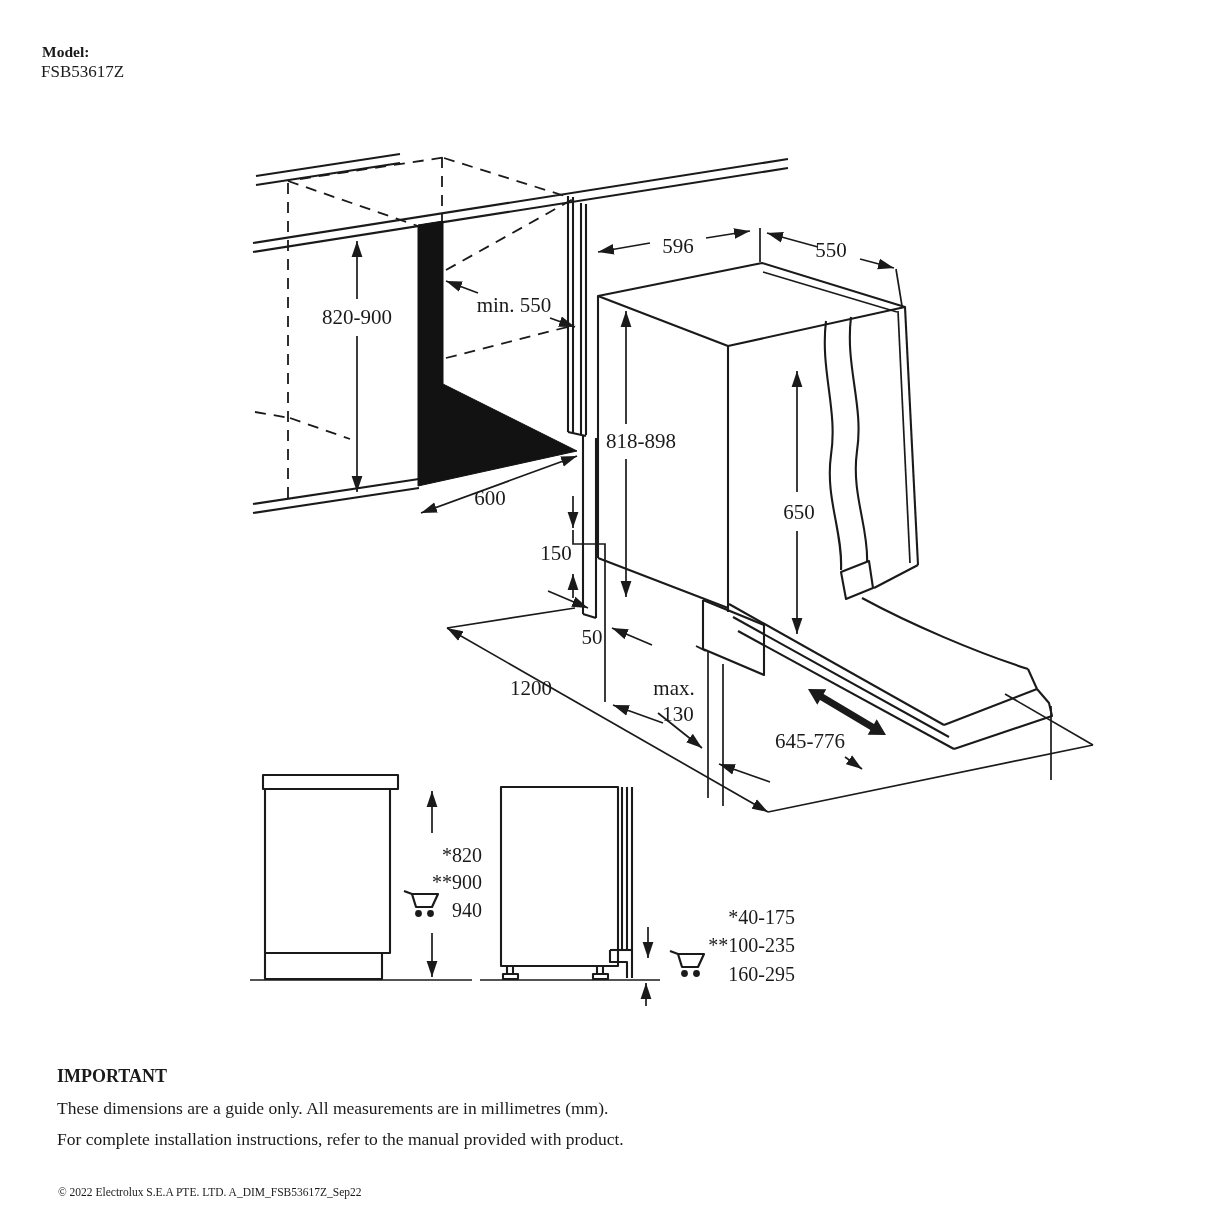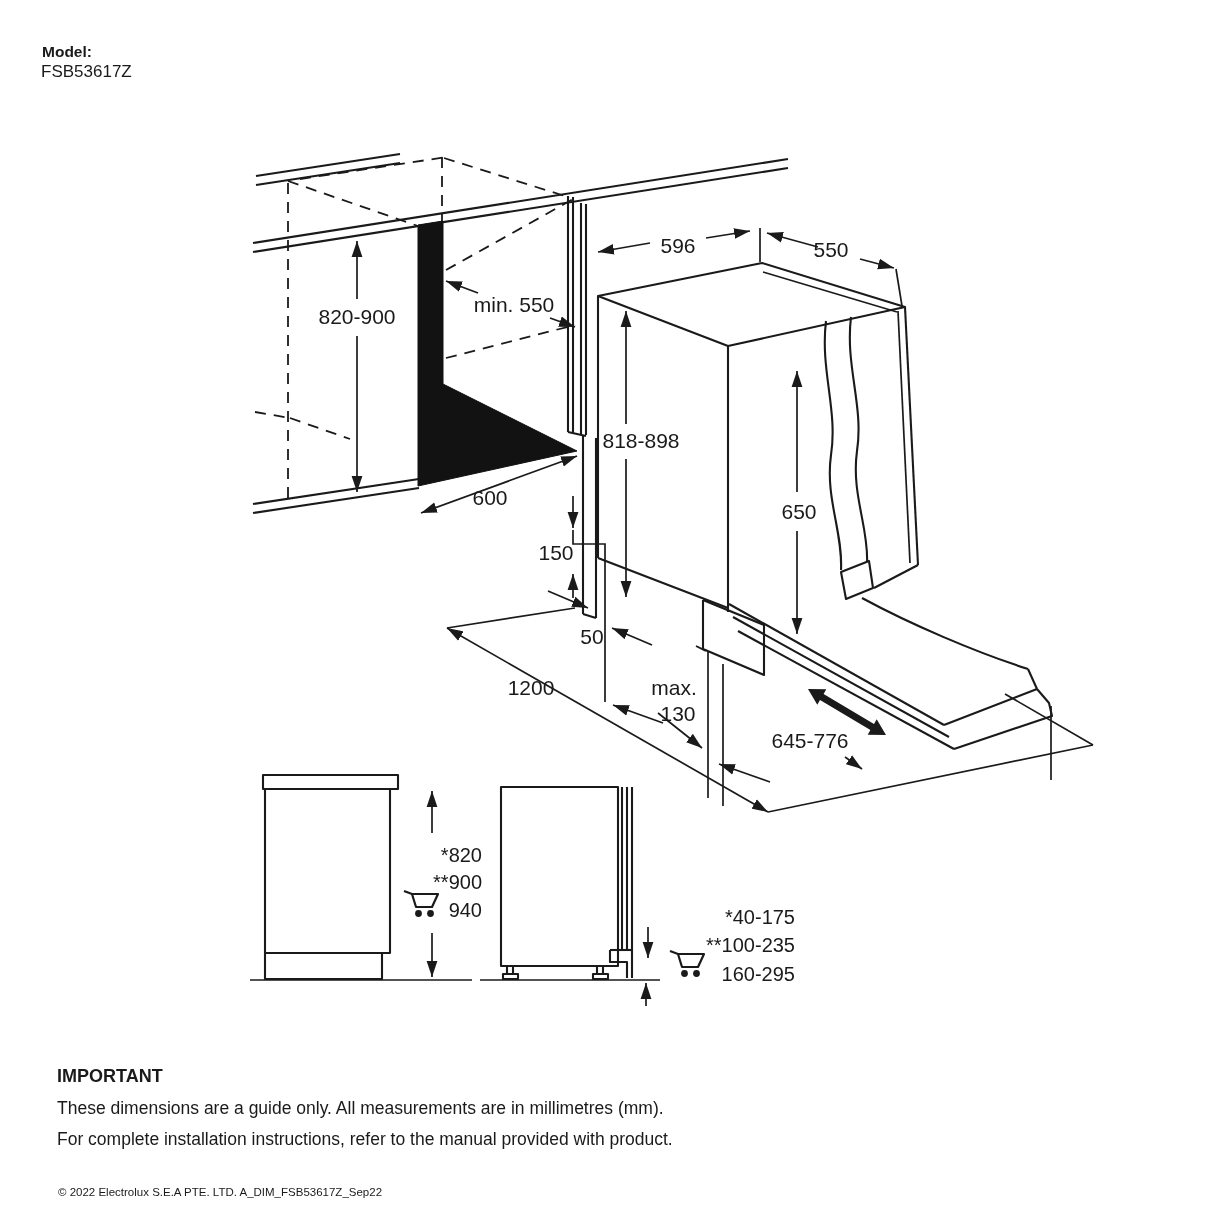--- a/index.html
+++ b/index.html
@@ -1,20 +1,20 @@
 <!DOCTYPE html>
 <html><head>
 <meta charset="utf-8">
 <style>
   html,body { margin:0; padding:0; background:#ffffff; }
   .canvas {
     position:relative;
     width:1214px; height:1214px;
     background:#ffffff;
-    font-family:Liberation Sans, sans-serif;
+    font-family:Liberation Serif, serif;
     overflow:hidden;
   }
   svg { position:absolute; left:0; top:0; }
   .ln   { fill:none; stroke:#1a1a1a; stroke-width:2.1; stroke-linejoin:round; }
   .thin { fill:none; stroke:#1a1a1a; stroke-width:1.7; stroke-linejoin:round; }
   .dsh  { fill:none; stroke:#1a1a1a; stroke-width:1.8; stroke-dasharray:11 8; }
   .dim  { fill:none; stroke:#1a1a1a; stroke-width:1.7; }
   .blk  { fill:#121212; stroke:#121212; }
   .wfill{ fill:#ffffff; }
   text  { fill:#1a1a1a; }

